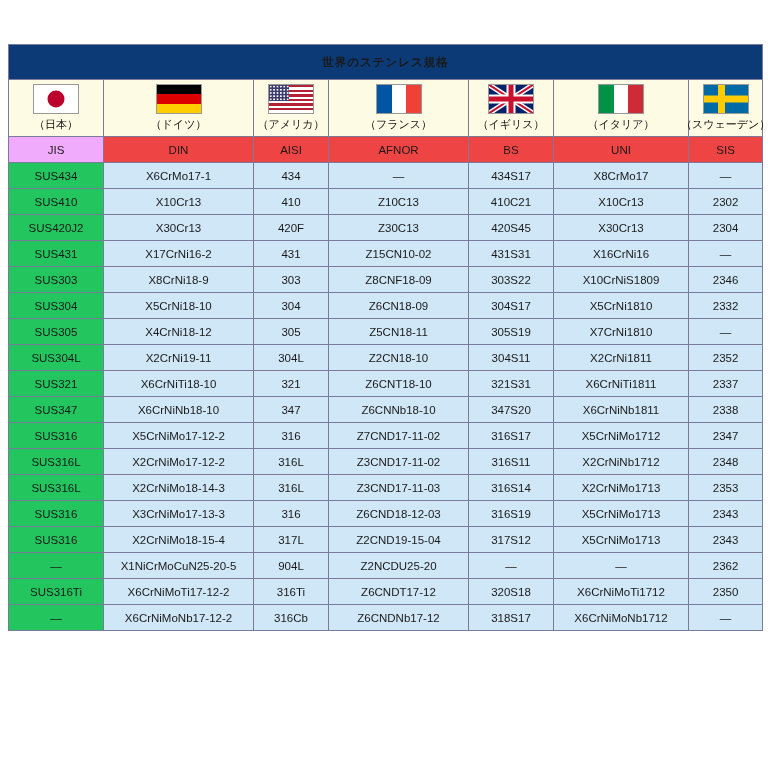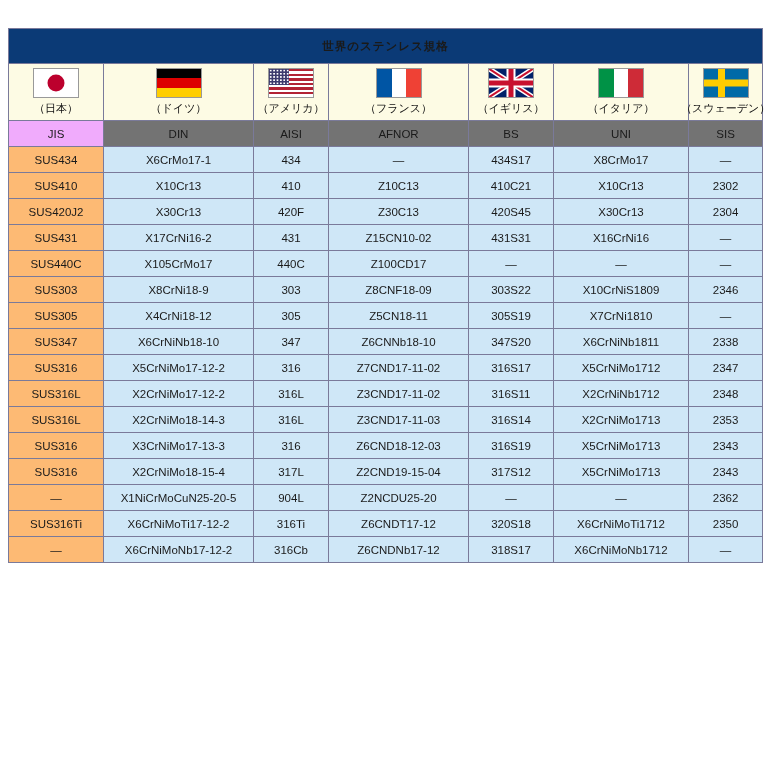--- a/index.html
+++ b/index.html
@@ -14,21 +14,21 @@
     width: 770px;
     height: 770px;
     position: relative;
     background: #ffffff;
     box-sizing: border-box;
     padding: 28px 8px 8px 8px;
   }
   table.std {
     border-collapse: collapse;
     width: 754px;
-    margin: 0 auto;
+    margin: 16px auto;
     table-layout: fixed;
   }
   table.std td, table.std th {
     border: 1px solid #7a7a9a;
     padding: 0;
     text-align: center;
     vertical-align: middle;
     font-size: 11.5px;
     color: #1a1a1a;
   }
@@ -62,33 +62,33 @@
     overflow: hidden;
     box-sizing: border-box;
     background: #fff;
   }
   .cname {
     font-size: 11px;
     color: #111;
     white-space: nowrap;
   }
   .std-row td {
-    background: #737373;
+    background: #ef4444;
     height: 25px;
     font-size: 12px;
   }
   .std-row td.jis {
     background: #f0abfc;
   }
   tbody tr.data td {
     height: 25px;
     background: #cfe7f7;
   }
   tbody tr.data td.c0 {
-    background: #fdba74;
+    background: #22c55e;
   }
   
   .fl-jp { background:#fff; }
   .fl-jp:after {
     content:""; position:absolute; left:50%; top:50%;
     width:17px; height:17px; background:#bc002d; border-radius:50%;
     transform:translate(-50%,-50%);
   }
   .fl-de { background: linear-gradient(to bottom,#000 0 33.33%,#d00 33.33% 66.66%,#ffce00 66.66% 100%); }
   .fl-us { background:#fff; }
@@ -240,47 +240,65 @@
         <tr class="data">
           <td class="c0">SUS431</td>
           <td class="c1">X17CrNi16-2</td>
           <td class="c2">431</td>
           <td class="c3">Z15CN10-02</td>
           <td class="c4">431S31</td>
           <td class="c5">X16CrNi16</td>
           <td class="c6">—</td>
         </tr>
         <tr class="data">
-          <td class="c0">SUS440C</td>
-          <td class="c1">X105CrMo17</td>
-          <td class="c2">440C</td>
-          <td class="c3">Z100CD17</td>
-          <td class="c4">—</td>
-          <td class="c5">—</td>
-          <td class="c6">—</td>
-        </tr>
-        <tr class="data">
           <td class="c0">SUS303</td>
           <td class="c1">X8CrNi18-9</td>
           <td class="c2">303</td>
           <td class="c3">Z8CNF18-09</td>
           <td class="c4">303S22</td>
           <td class="c5">X10CrNiS1809</td>
           <td class="c6">2346</td>
         </tr>
         <tr class="data">
+          <td class="c0">SUS304</td>
+          <td class="c1">X5CrNi18-10</td>
+          <td class="c2">304</td>
+          <td class="c3">Z6CN18-09</td>
+          <td class="c4">304S17</td>
+          <td class="c5">X5CrNi1810</td>
+          <td class="c6">2332</td>
+        </tr>
+        <tr class="data">
           <td class="c0">SUS305</td>
           <td class="c1">X4CrNi18-12</td>
           <td class="c2">305</td>
           <td class="c3">Z5CN18-11</td>
           <td class="c4">305S19</td>
           <td class="c5">X7CrNi1810</td>
           <td class="c6">—</td>
         </tr>
         <tr class="data">
+          <td class="c0">SUS304L</td>
+          <td class="c1">X2CrNi19-11</td>
+          <td class="c2">304L</td>
+          <td class="c3">Z2CN18-10</td>
+          <td class="c4">304S11</td>
+          <td class="c5">X2CrNi1811</td>
+          <td class="c6">2352</td>
+        </tr>
+        <tr class="data">
+          <td class="c0">SUS321</td>
+          <td class="c1">X6CrNiTi18-10</td>
+          <td class="c2">321</td>
+          <td class="c3">Z6CNT18-10</td>
+          <td class="c4">321S31</td>
+          <td class="c5">X6CrNiTi1811</td>
+          <td class="c6">2337</td>
+        </tr>
+        <tr class="data">
           <td class="c0">SUS347</td>
           <td class="c1">X6CrNiNb18-10</td>
           <td class="c2">347</td>
           <td class="c3">Z6CNNb18-10</td>
           <td class="c4">347S20</td>
           <td class="c5">X6CrNiNb1811</td>
           <td class="c6">2338</td>
         </tr>
         <tr class="data">
           <td class="c0">SUS316</td>

